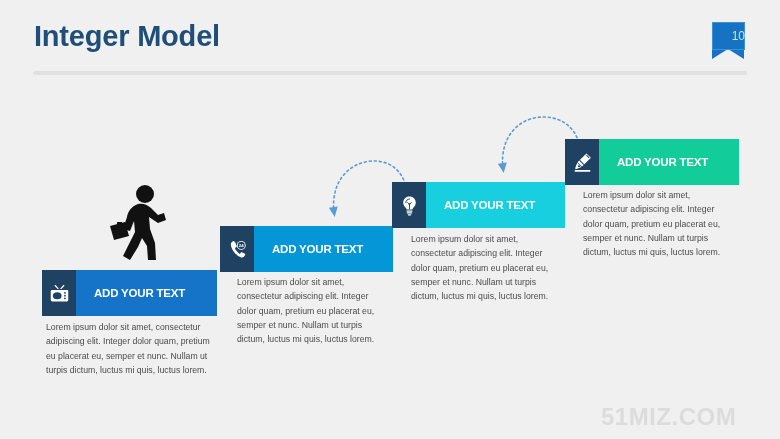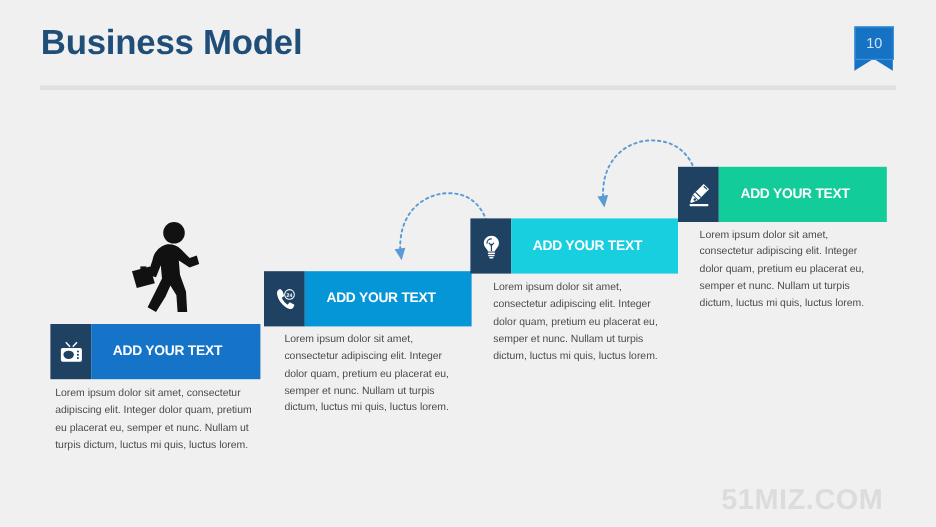--- a/index.html
+++ b/index.html
@@ -69,21 +69,21 @@
     border-left: 16.5px solid #1673c4;
     border-right: 16.5px solid #1673c4;
     border-bottom: 10px solid transparent;
   }
   #page-badge .badge-num {
     position: absolute;
     left: 0; top: 0;
     width: 33px;
     height: 28px;
     line-height: 28px;
-    text-align: center;
+    text-align: right;
     color: #cfe2f4;
     font-size: 12px;
   }
 
   
   .step {
     position: absolute;
   }
   .step-bar {
     position: absolute;
@@ -164,21 +164,21 @@
     color: #dcdcdc;
     letter-spacing: 0.5px;
     white-space: nowrap;
   }
 </style>
 </head>
 <body style="background: rgb(240, 240, 240);">
 
 <div id="slide" style="background: rgb(240, 240, 240);">
 
-  <div id="page-title" style="color: rgb(31, 78, 121);">Business Model</div>
+  <div id="page-title" style="color: rgb(31, 78, 121);">Integer Model</div>
   <div id="title-rule"></div>
 
   <div id="page-badge">
     <div class="ribbon-tail"></div>
     <div class="ribbon-body"></div>
     <div class="badge-num">10</div>
   </div>
 
   <div id="runner">
     <svg viewBox="0 0 66 82" width="66" height="82" aria-hidden="true">

